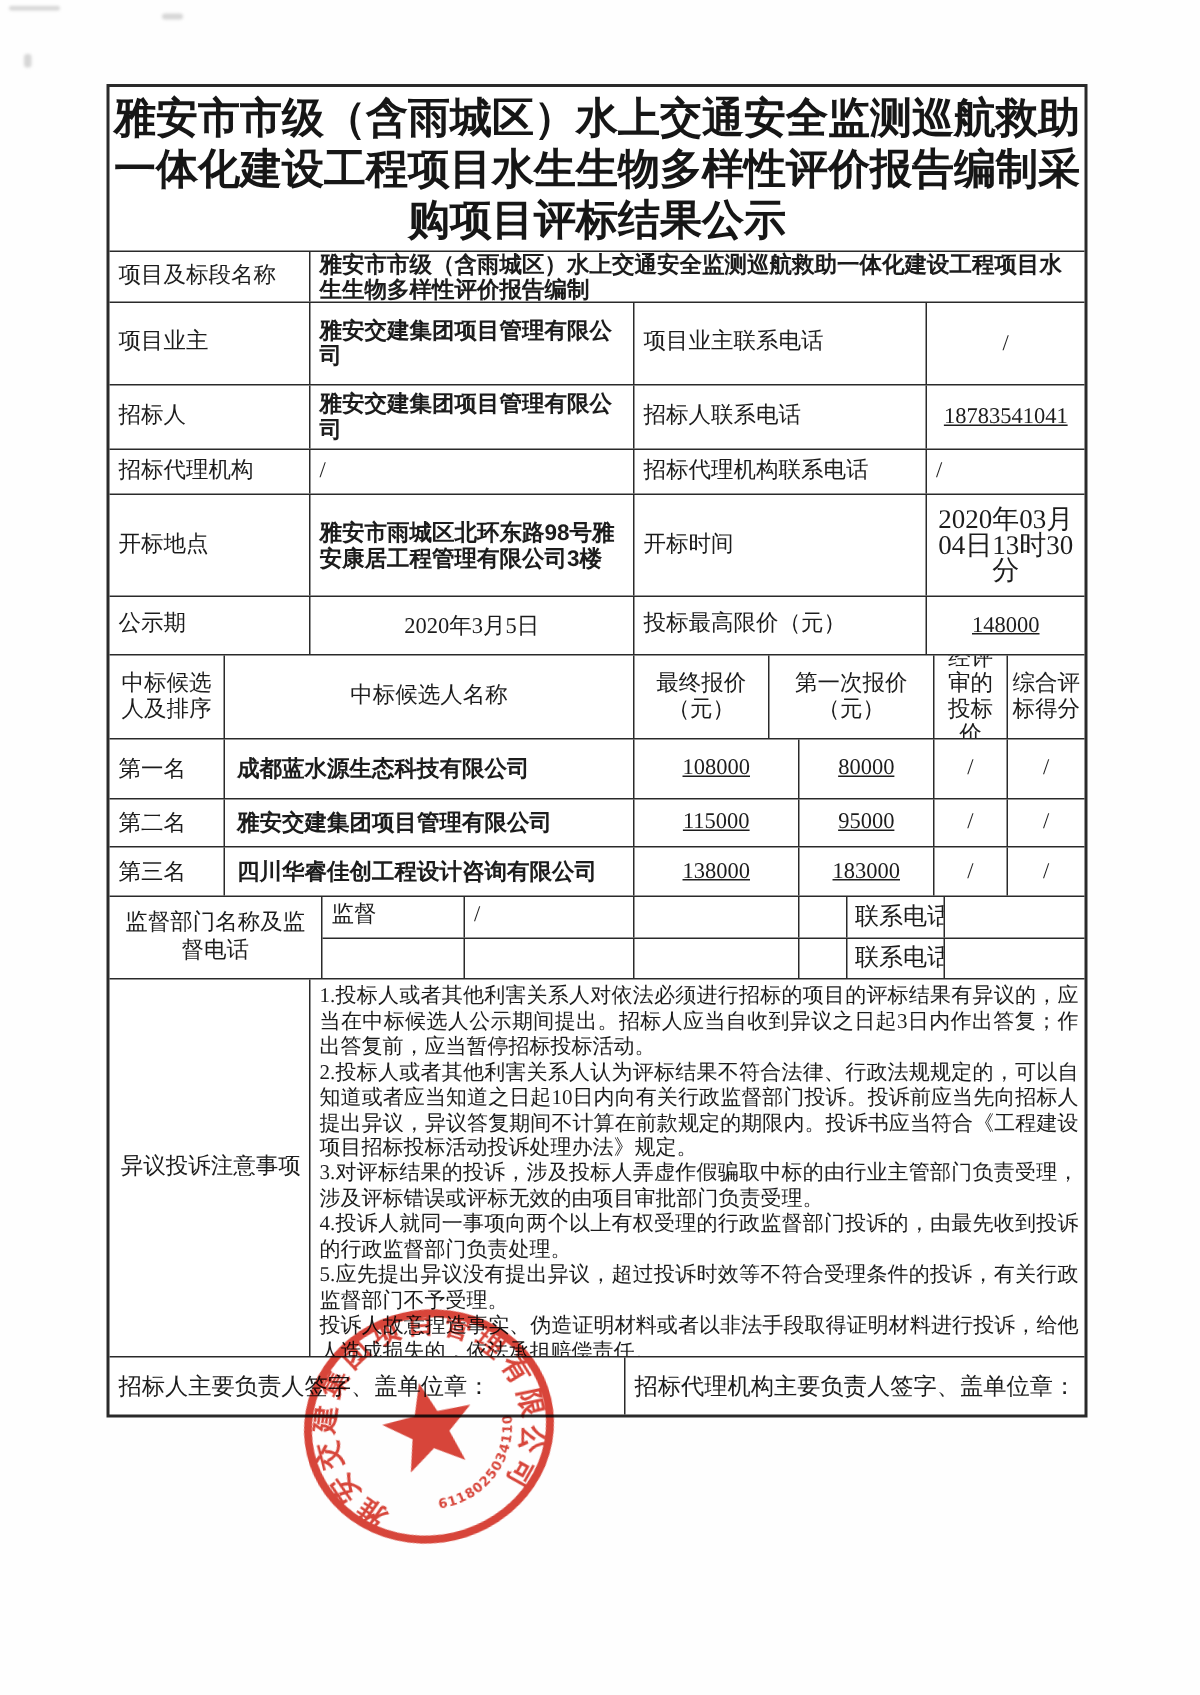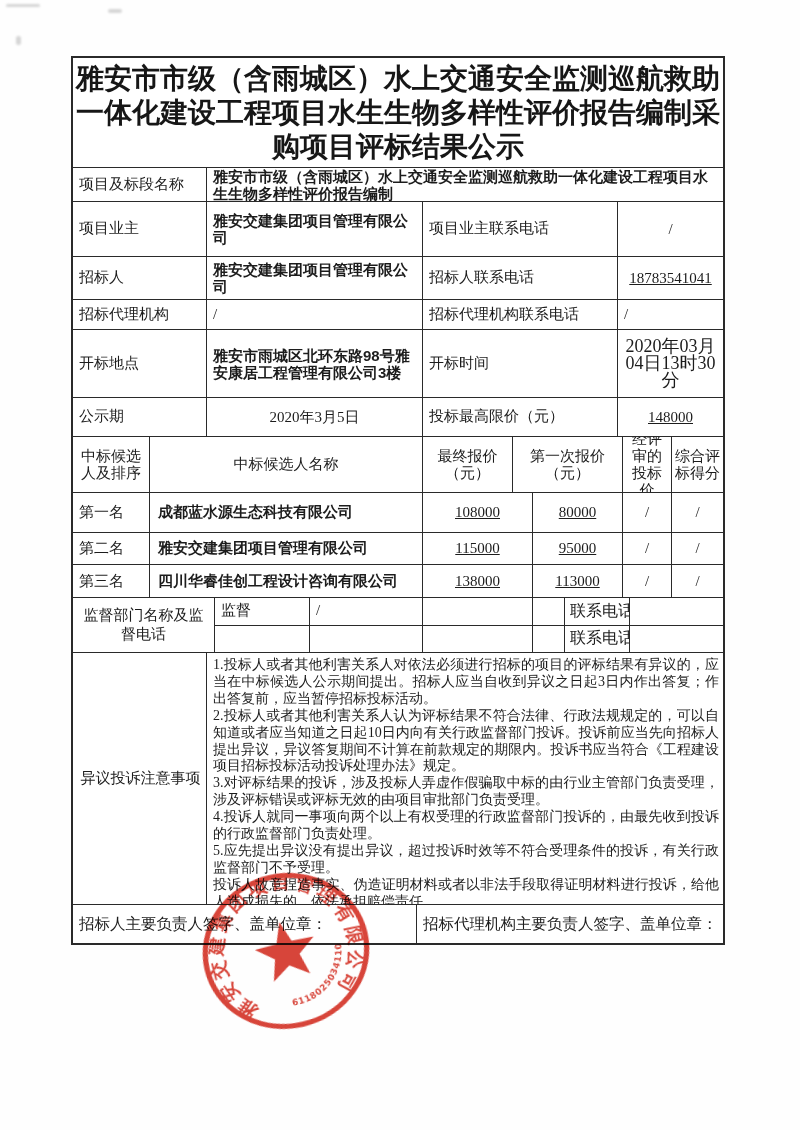--- a/index.html
+++ b/index.html
@@ -169,21 +169,21 @@
       <div class="td c w110 serifnum">115000</div>
       <div class="td c w90 serifnum">95000</div>
       <div class="td c w49">/</div>
       <div class="td c fx">/</div>
     </div>
 
     <div class="tr h33">
       <div class="td rank w77">第三名</div>
       <div class="td cname w273">四川华睿佳创工程设计咨询有限公司</div>
       <div class="td c w110 serifnum">138000</div>
-      <div class="td c w90 serifnum">113000</div>
+      <div class="td c w90 serifnum">183000</div>
       <div class="td c w49">/</div>
       <div class="td c fx">/</div>
     </div>
 
     <div class="tr h55s">
       <div class="td c w142 suplabel">监督部门名称及监督电话</div>
       <div class="supgrid">
         <div class="suprow first">
           <div class="td w95 lab">监督</div>
           <div class="td w113 lab">/</div>

